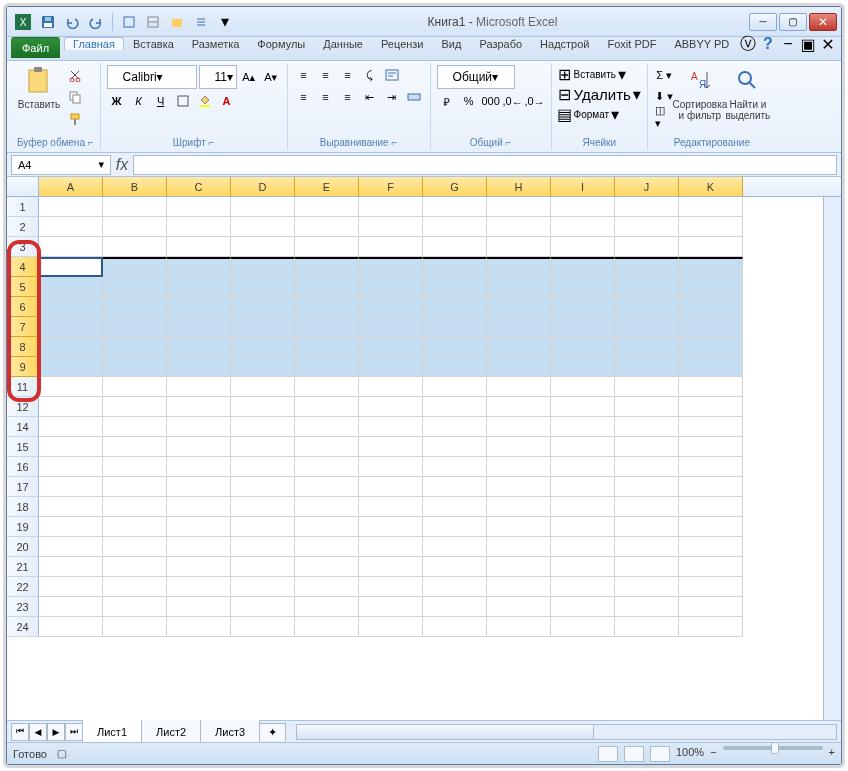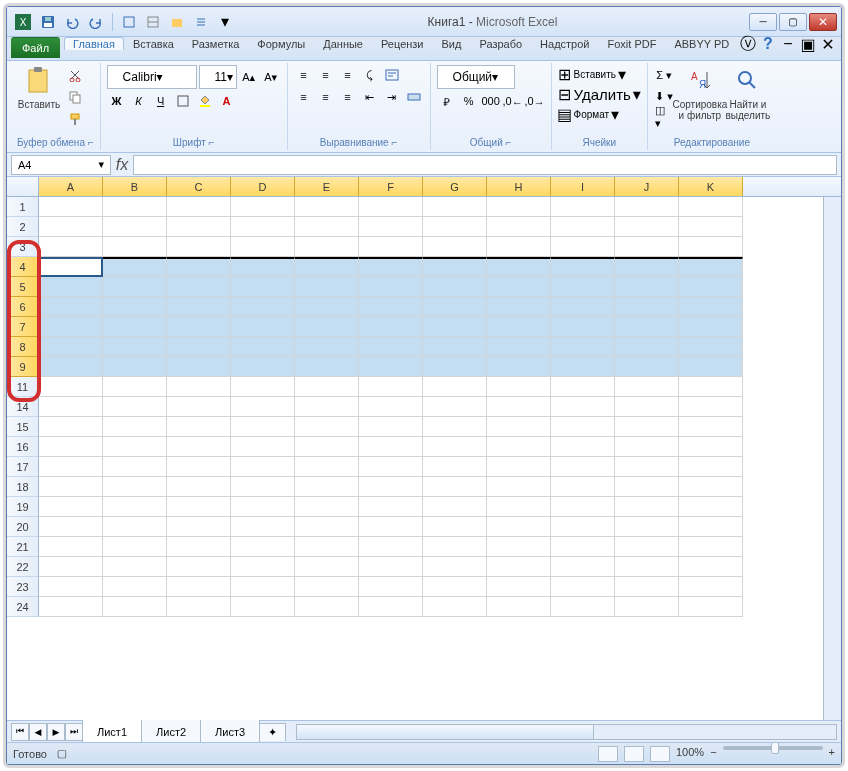--- a/index.html
+++ b/index.html
@@ -470,20 +470,34 @@
             <div class="cell"></div>
             <div class="cell"></div>
             <div class="cell"></div>
             <div class="cell"></div>
             <div class="cell"></div>
             <div class="cell"></div>
             <div class="cell"></div>
             <div class="cell"></div>
           </div>
           <div class="row">
+            <div class="rowh">12</div>
+            <div class="cell"></div>
+            <div class="cell"></div>
+            <div class="cell"></div>
+            <div class="cell"></div>
+            <div class="cell"></div>
+            <div class="cell"></div>
+            <div class="cell"></div>
+            <div class="cell"></div>
+            <div class="cell"></div>
+            <div class="cell"></div>
+            <div class="cell"></div>
+          </div>
+          <div class="row">
             <div class="rowh">14</div>
             <div class="cell"></div>
             <div class="cell"></div>
             <div class="cell"></div>
             <div class="cell"></div>
             <div class="cell"></div>
             <div class="cell"></div>
             <div class="cell"></div>
             <div class="cell"></div>
             <div class="cell"></div>

